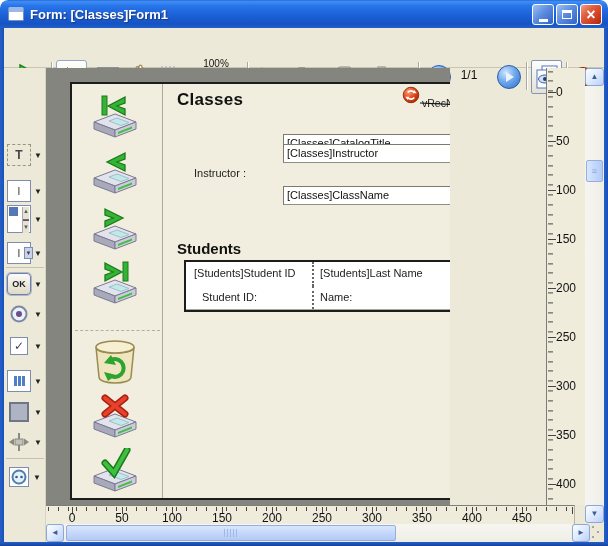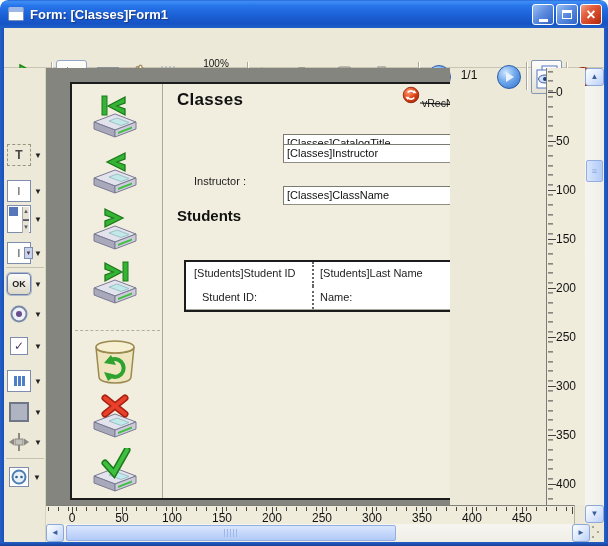--- a/index.html
+++ b/index.html
@@ -54,21 +54,21 @@
   .tool-sep { position:absolute; left:2px; width:38px; border-top:1px solid #C6C2AC; }
   .icbox { background:#fff; border:1px solid #7F8CAD; font-size:10px; color:#333; display:flex; align-items:center; justify-content:center; }
 
   
   .canvas { position:absolute; left:46px; top:68px; width:404px; height:437px; background:#85857F; overflow:hidden; }
   .page { position:absolute; left:24px; top:14px; width:473px; height:418px; background:#F1EEDF; border:2px solid #1C1C1C; }
   .icon-col-sep { position:absolute; left:90px; top:0; width:1px; height:100%; background:#ADAA94; }
   .dash-sep { position:absolute; left:3px; top:246px; width:85px; border-top:1px dashed #B3B09A; }
   .navico { position:absolute; left:20px; width:46px; height:48px; }
   .pg-h1 { position:absolute; left:105px; top:6px; font-size:17px; font-weight:600; color:#111; letter-spacing:0.3px; }
-  .pg-h2 { position:absolute; left:105px; top:123px; font-size:15px; font-weight:600; color:#111; }
+  .pg-h2 { position:absolute; left:105px; top:156px; font-size:15px; font-weight:600; color:#111; }
   .fld-label { position:absolute; left:122px; width:88px; height:19px; font-size:11px; color:#222; line-height:19px; }
   .fld-box { position:absolute; left:211px; width:235px; height:19px; background:#fff; border:1px solid #8E8E82; border-top-color:#7A7A6E; border-left-color:#7A7A6E; font-size:11px; color:#111; line-height:17px; padding:0 3px; overflow:hidden; white-space:nowrap; }
   .recnum-wrap { position:absolute; left:330px; top:2px; width:140px; height:30px; }
   .recnum-label { position:absolute; left:20px; top:11px; font-size:10.5px; color:#222; }
   .leader { position:absolute; left:0; top:0; }
 
   
   .grid { position:absolute; left:112px; top:176px; width:308px; height:52px; background:#fff; border:2px solid #1C1C1C; }
   .grow { display:flex; height:24px; }
   .grow.hdr { border-bottom:1px solid #A8A89C; }
@@ -393,21 +393,21 @@
             <polygon points="15,5 18,9 13,9" fill="#fff"></polygon>
             <polygon points="7,17 4,13 9,13" fill="#fff"></polygon>
           </svg>
         <span class="recnum-label">vRecNum</span>
         <svg class="leader" width="190" height="30">
             <polyline points="18,17 62,19 92,20 118,24 152,27 182,29" fill="none" stroke="#111" stroke-width="1.2"></polyline>
           </svg>
       </div>
 
       <div class="fld-box" style="top:50px">[Classes]CatalogTitle</div>
-      <div class="fld-label" style="top:88px">Instructor :</div>
+      <div class="fld-label" style="top:80px">Instructor :</div>
       <div class="fld-box" style="top:60px">[Classes]Instructor</div>
       <div class="fld-box" style="top:102px">[Classes]ClassName</div>
 
       <div class="pg-h2">Students</div>
 
       <div class="grid">
         <div class="grow data">
           <span class="gc gc1">[Students]Student ID</span>
           <span class="gc gc2">[Students]Last Name</span>
         </div>

